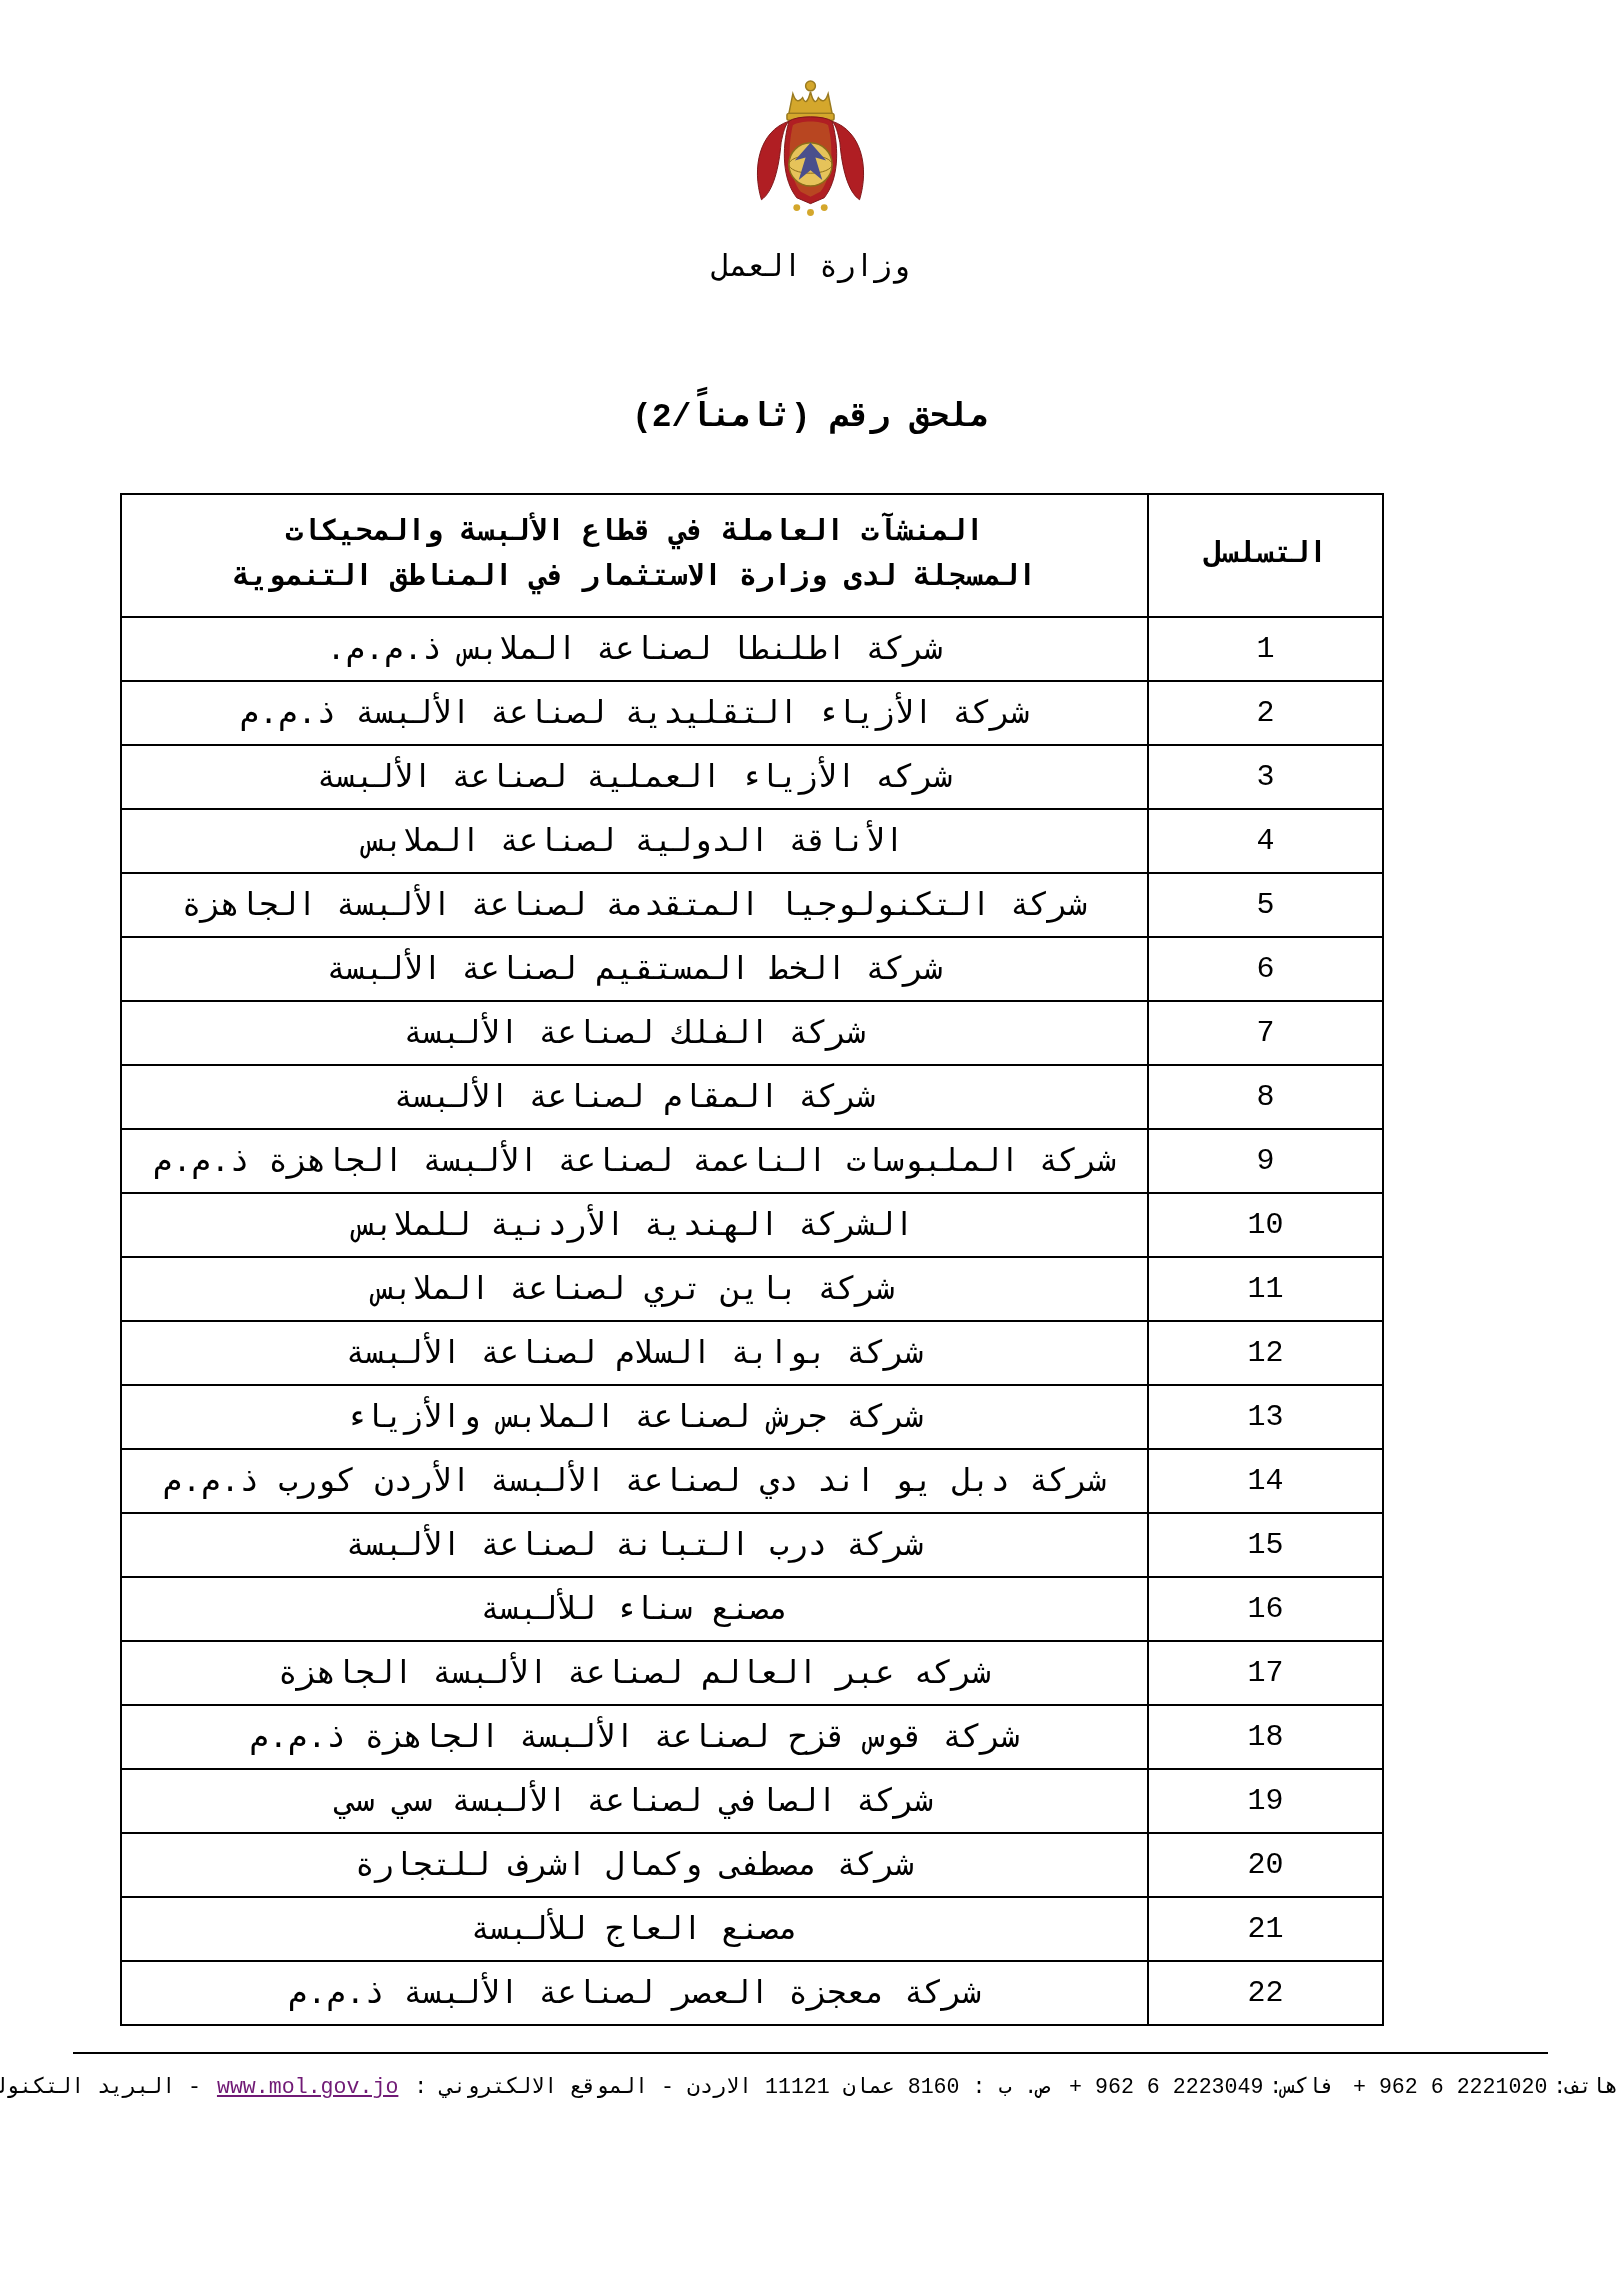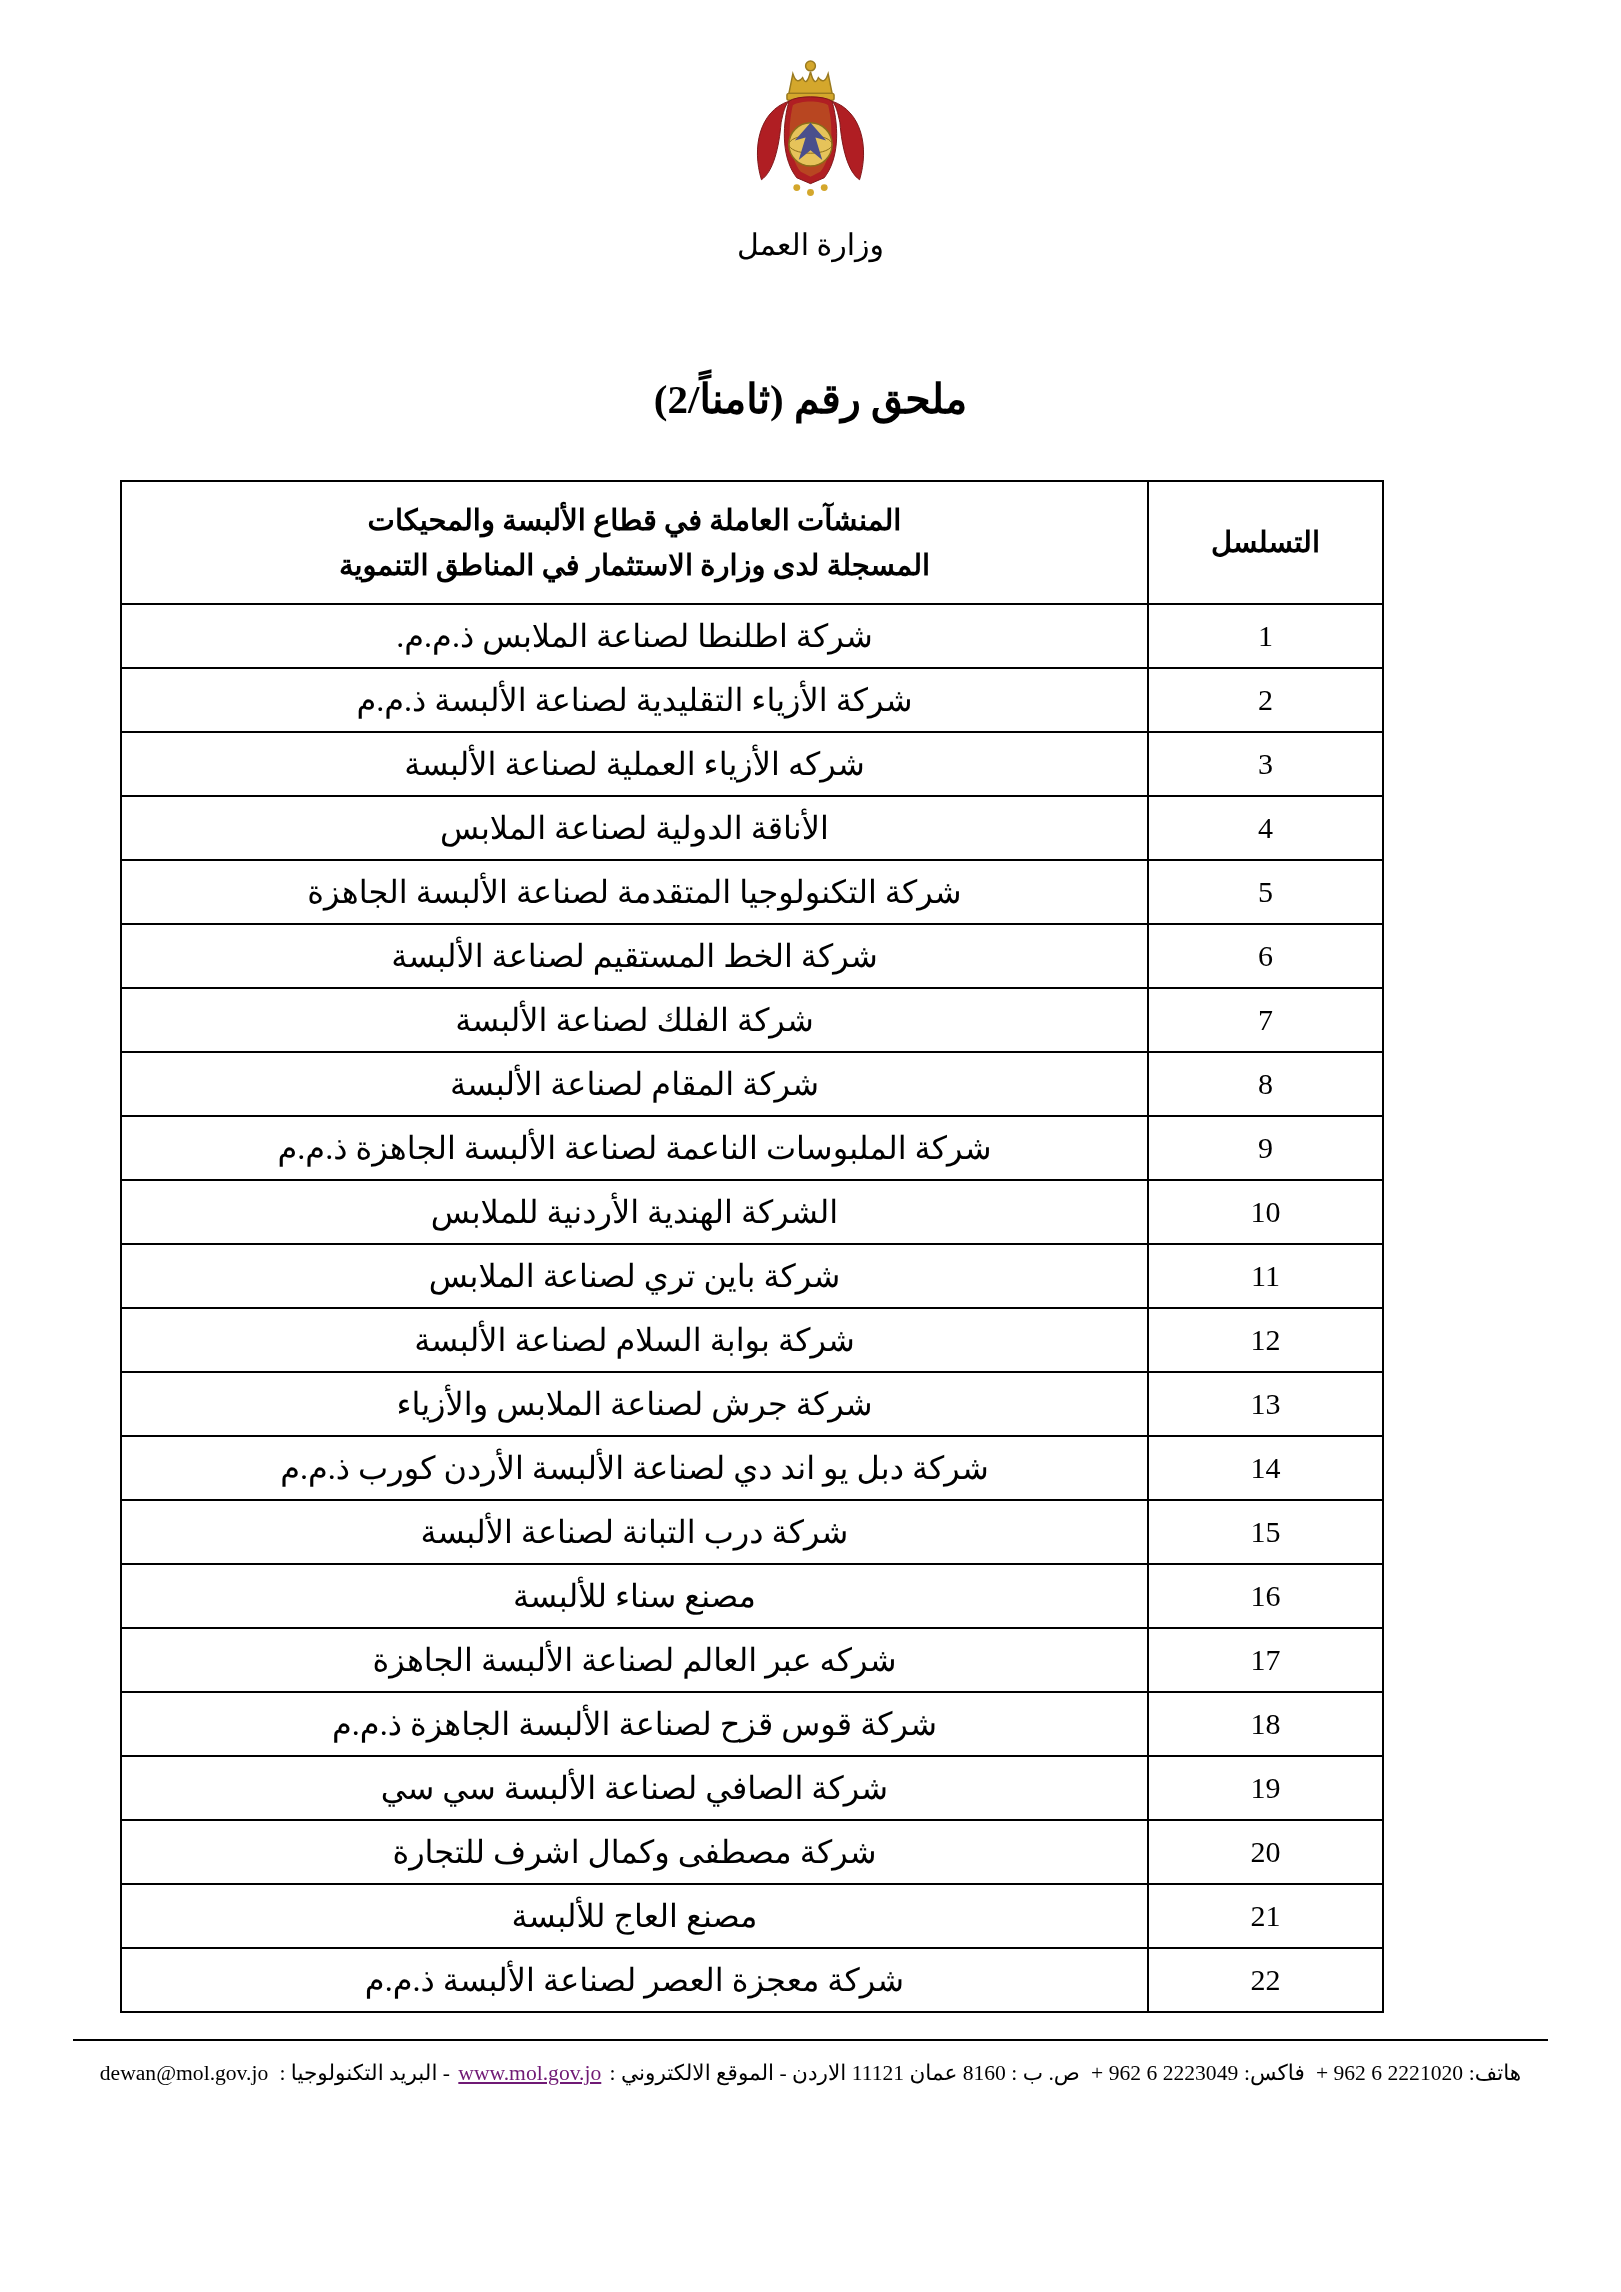--- a/index.html
+++ b/index.html
@@ -2,35 +2,35 @@
 <html lang="ar"><head>
 <meta charset="utf-8">
 <style>
   html, body { margin: 0; padding: 0; background: #ffffff; }
   .page {
     position: relative;
     width: 1621px;
     height: 2293px;
     background: #ffffff;
     color: #000000;
-    font-family: Liberation Serif, serif;
+    font-family: Liberation Mono, monospace;
     box-sizing: border-box;
-    padding-top: 54px;
+    padding-top: 74px;
     overflow: hidden;
   }
   .emblem-wrap { text-align: center; height: 176px; }
   .ministry-name {
     text-align: center;
     font-size: 30px;
     margin-top: 0px;
     direction: rtl;
   }
   .doc-title {
     text-align: center;
-    font-size: 41px;
+    font-size: 33px;
     font-weight: bold;
     margin-top: 145px;
     direction: rtl;
   }
   .table-wrap {
     width: 1264px;
     margin-top: 57px;
     margin-left: 120px;
   }
   table.company-table {

